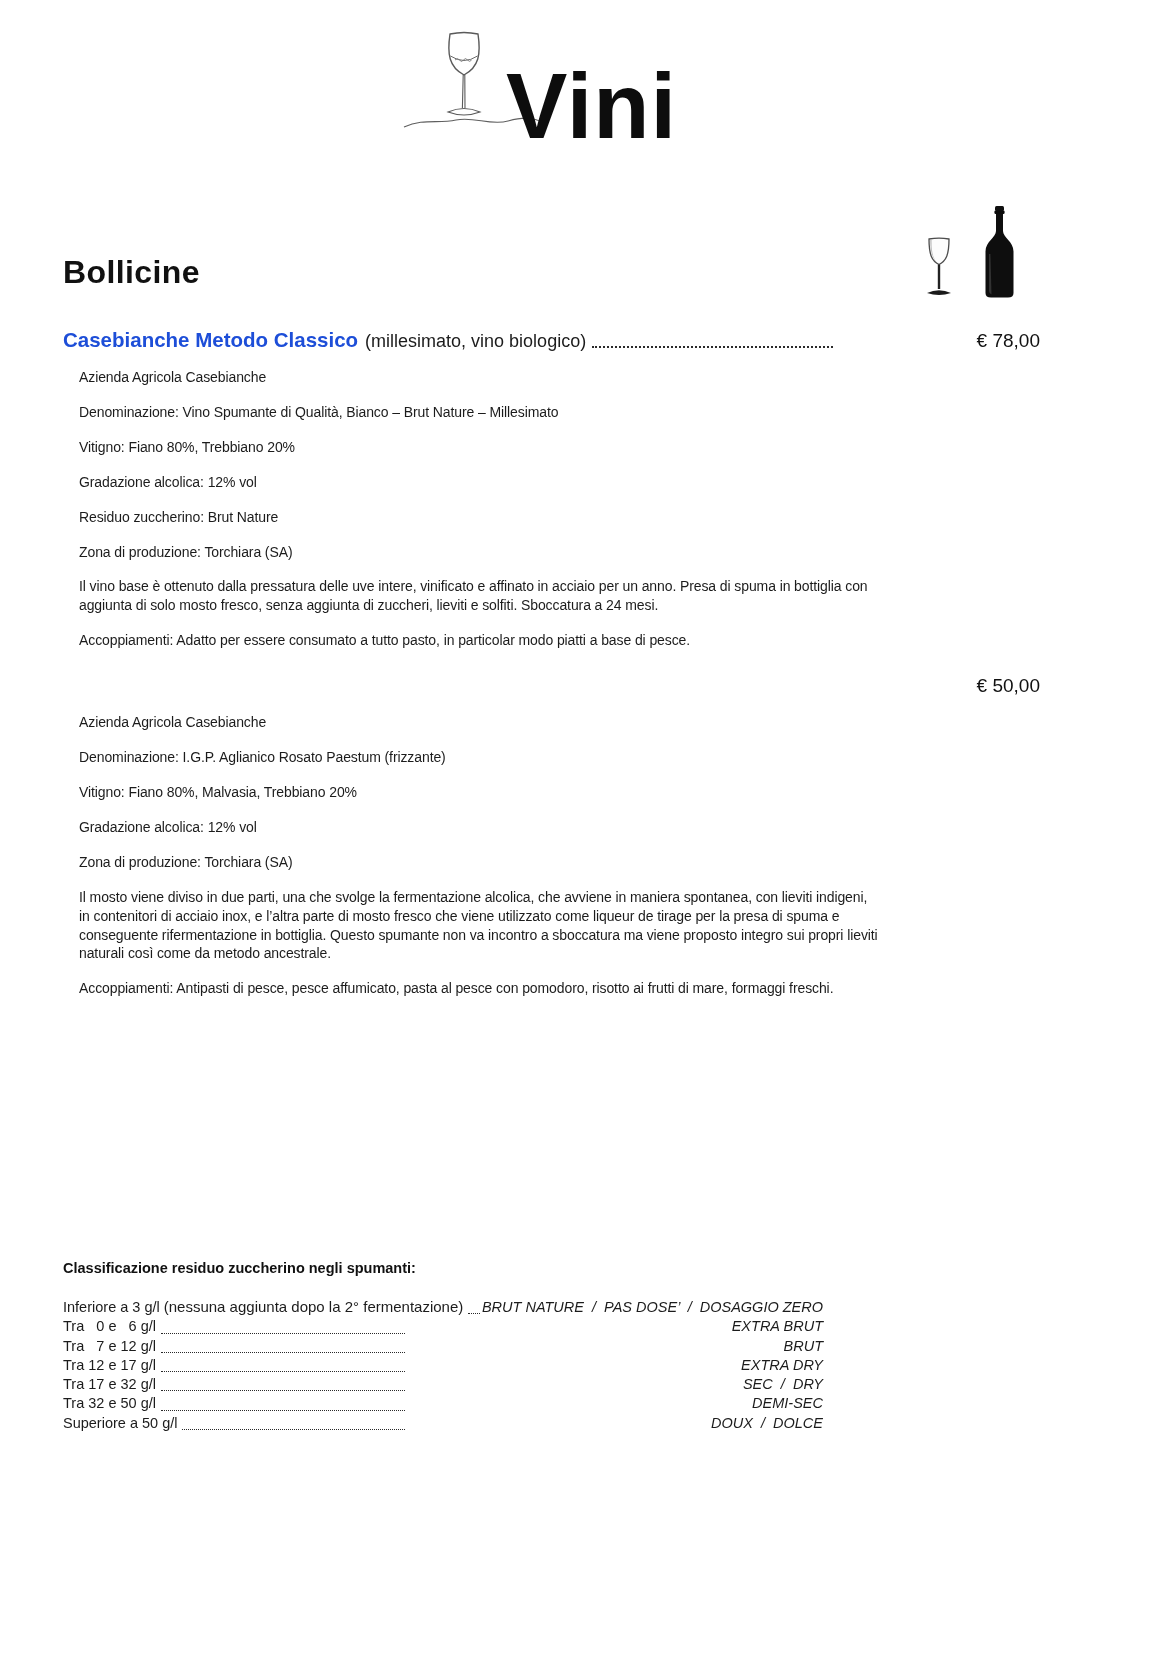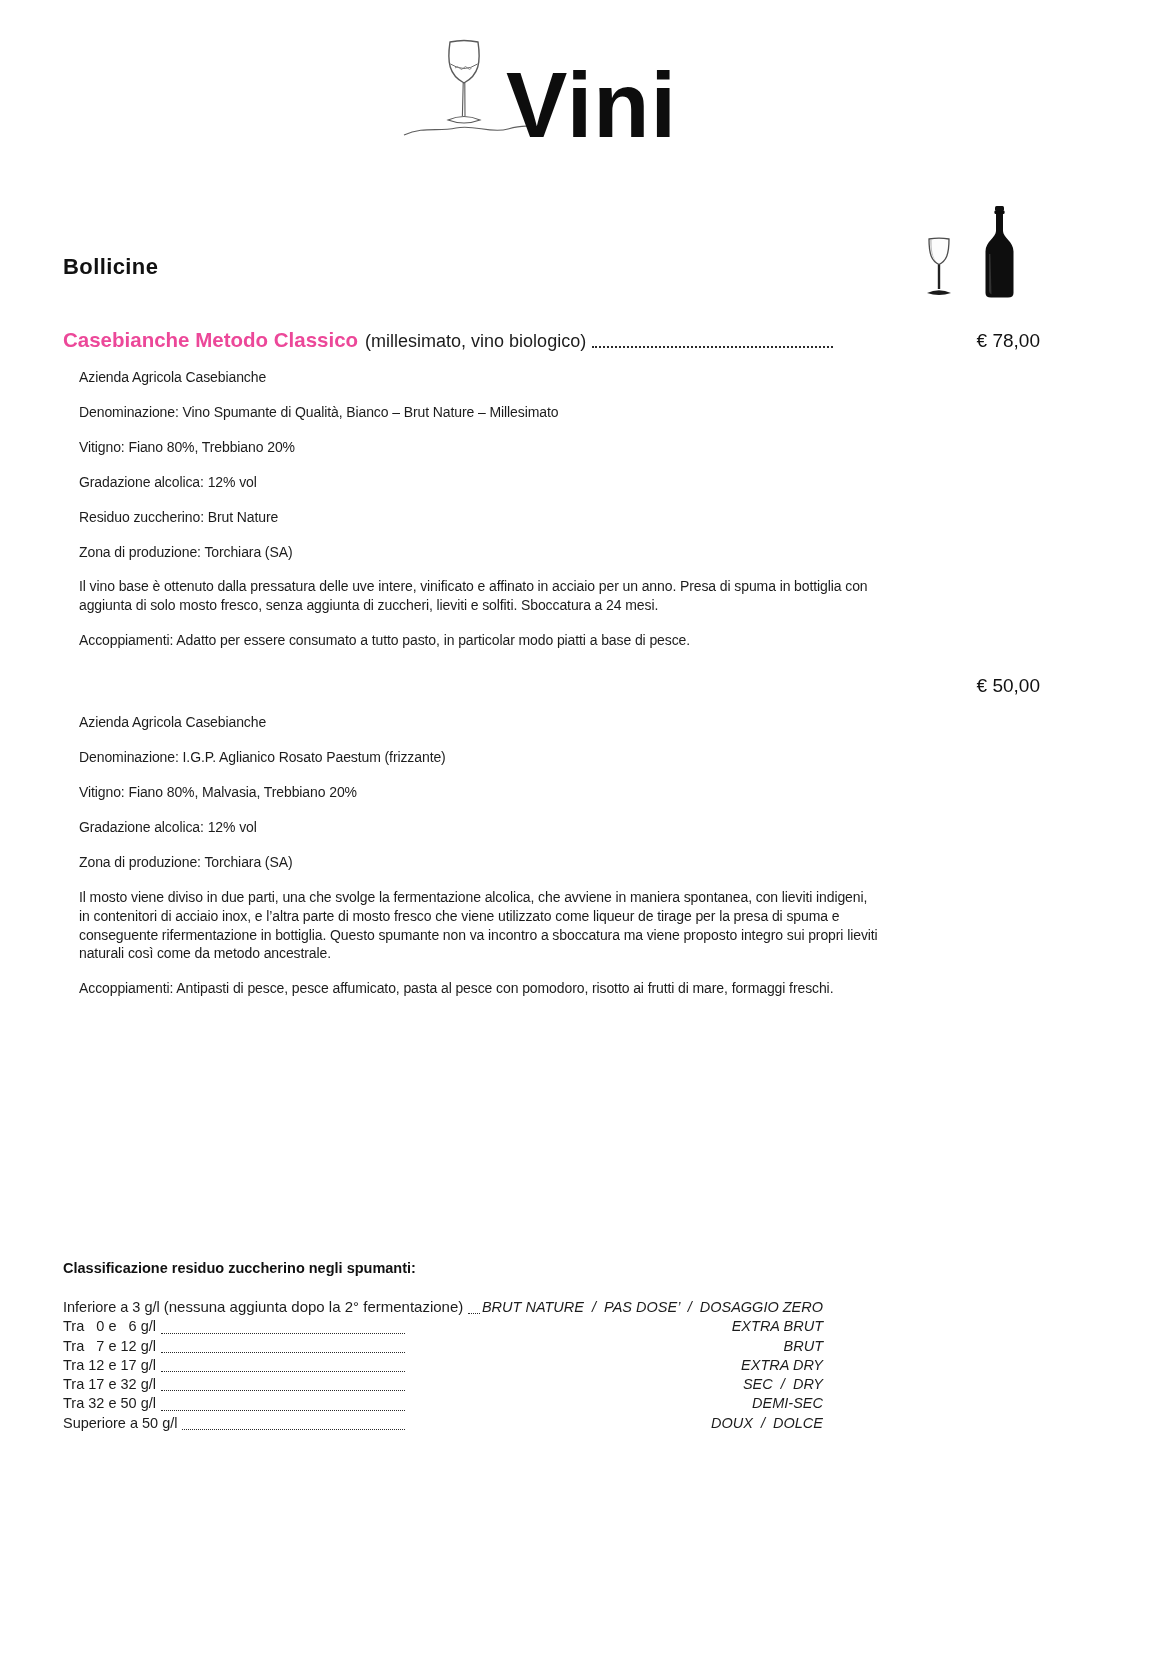--- a/index.html
+++ b/index.html
@@ -2,42 +2,42 @@
 <html lang="it"><head>
 <meta charset="utf-8">
 <style>
   html,body { margin:0; padding:0; background:#ffffff; }
   .page {
     position:relative; width:1170px; height:1655px; background:#ffffff;
     font-family:"Liberation Sans", sans-serif; color:#1c1c1c; overflow:hidden;
   }
 
   
-  .logo { position:absolute; top:36px; left:398px; display:flex; align-items:center; }
+  .logo { position:absolute; top:28px; left:398px; display:flex; align-items:flex-end; }
   .logo svg { display:block; }
   .menu-title {
     margin:14px 0 0 -42px; font-size:92px; line-height:1; font-weight:600;
     letter-spacing:1px; color:#0d0d0d;
   }
 
   
   .corner-icons { position:absolute; top:206px; right:154px; display:flex; align-items:flex-end; gap:26px; }
 
   
   .section-heading {
     position:absolute; left:63px; top:254px; margin:0;
-    font-size:22px; font-weight:800; letter-spacing:.4px; color:#111;
+    font-size:32px; font-weight:800; letter-spacing:.4px; color:#111;
   }
 
   
   .content { position:absolute; left:63px; top:328px; width:977px; }
   .entry { margin-bottom:25px; }
   .entry-header { display:flex; align-items:baseline; margin-bottom:4px; }
   .title-group { display:flex; align-items:baseline; width:772px; }
-  .wine-name { font-weight:700; font-size:20.5px; white-space:nowrap; color:#ec4899; }
+  .wine-name { font-weight:700; font-size:20.5px; white-space:nowrap; color:#1d4ed8; }
   .wine-sub  { font-size:18px; margin-left:7px; white-space:nowrap; }
   .leader {
     flex:1; min-width:20px; align-self:flex-end;
     border-bottom:2.2px dotted #2a2a2a; margin:0 2px 4px 6px;
   }
   .price { margin-left:auto; font-size:19px; white-space:nowrap; color:#111; }
   .entry p { margin:16px; font-size:14px; line-height:18.9px; max-width:800px; letter-spacing:-.1px; }
 
   
   .classification { position:absolute; left:63px; top:1260px; width:760px; }

